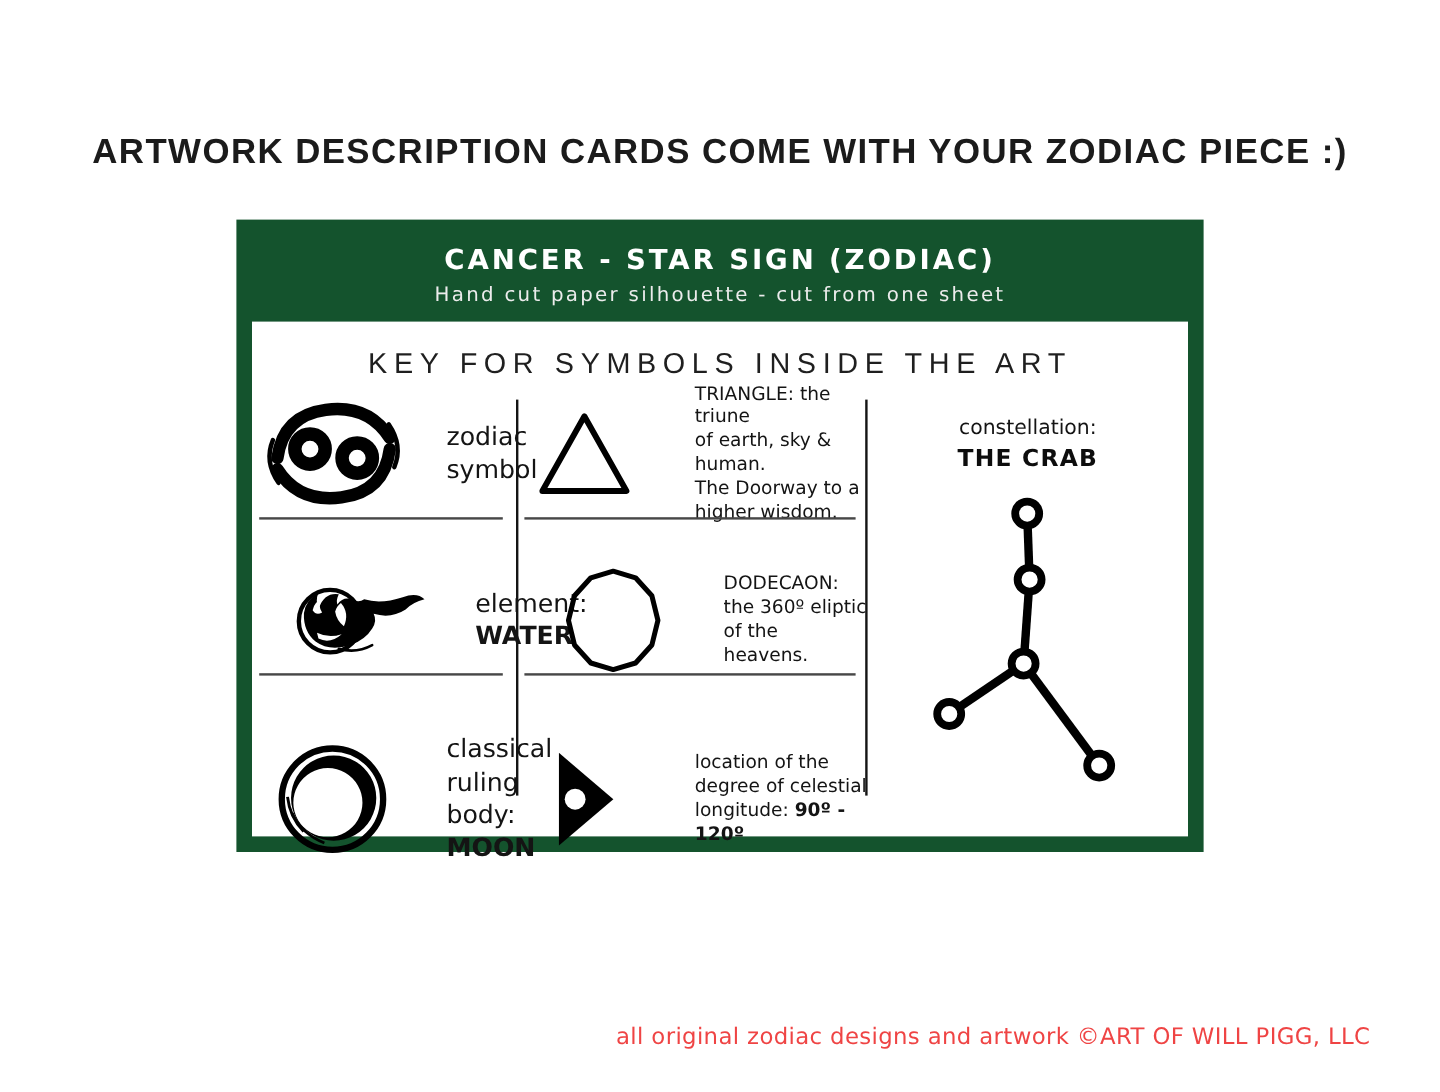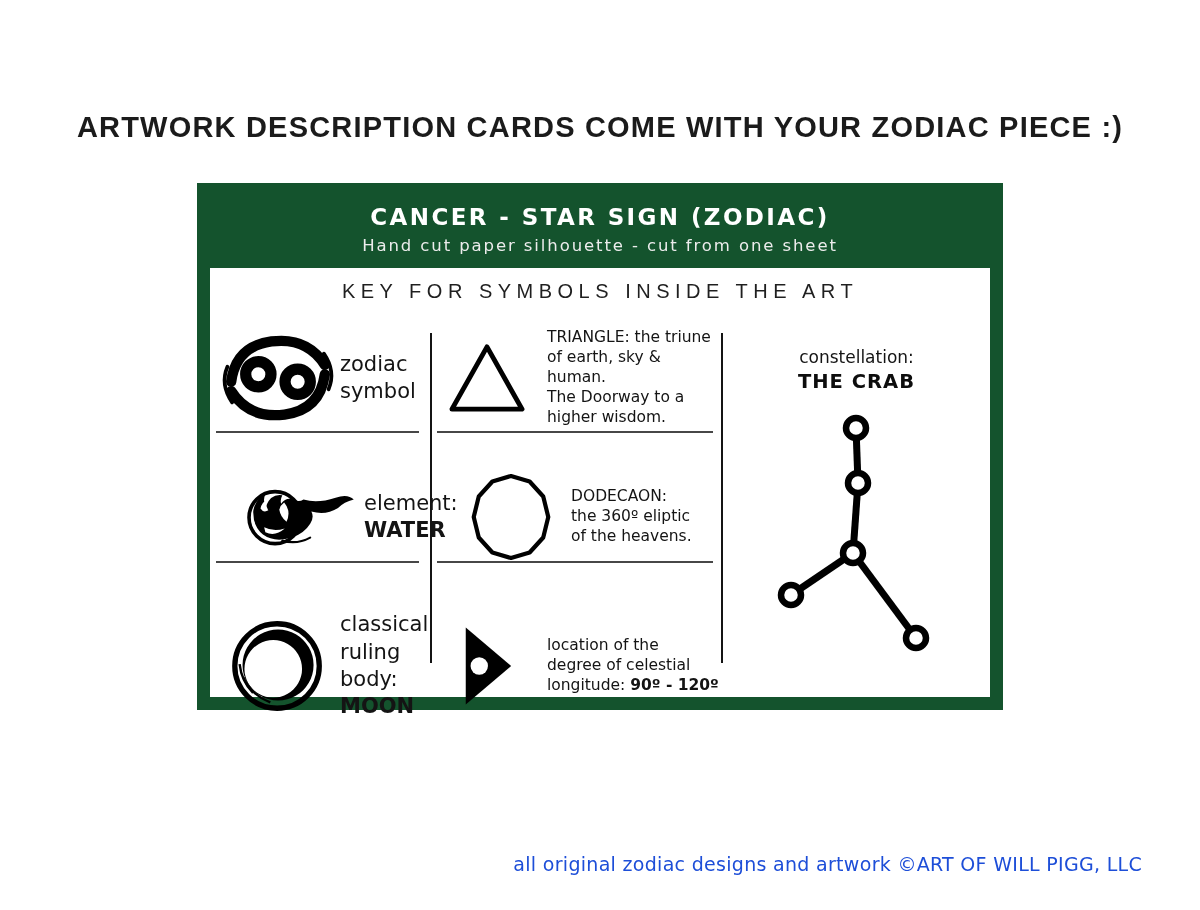--- a/index.html
+++ b/index.html
@@ -17,59 +17,59 @@
   }
 
   
   .card{position:absolute;left:197px;top:183px;width:806px;height:527px;background:#14532d;}
   .card-header{padding-top:21px;text-align:center;color:#fff;}
   .card-title{font-size:23px;font-weight:700;letter-spacing:2.4px;}
   .card-subtitle{margin-top:6px;font-size:16.5px;font-weight:400;letter-spacing:1.9px;color:#ececec;}
 
   .panel{position:absolute;left:13px;right:13px;top:85px;bottom:13px;background:#fff;}
   .key-heading{
-    position:absolute;top:12px;left:0;width:100%;text-align:center;
-    font-family:"Liberation Sans",sans-serif;font-size:20px;font-weight:400;
+    position:absolute;top:22px;left:0;width:100%;text-align:center;
+    font-family:"Liberation Sans",sans-serif;font-size:24px;font-weight:400;
     letter-spacing:5.5px;color:#1f1f1f;
   }
 
   .grid{position:absolute;left:0;right:0;top:55px;bottom:0;}
   .vdiv{position:absolute;top:10px;height:330px;width:2px;background:#141414;}
   .vdiv.v1{left:220px;} .vdiv.v2{left:511px;}
 
   .col{position:absolute;top:0;height:370px;}
   .col-symbols{left:0;width:221px;}
   .col-meanings{left:221px;width:292px;}
   .col-constellation{left:513px;right:0;text-align:center;}
 
   .hline{position:absolute;height:2px;background:#474747;}
   .col-symbols .hline{left:6px;right:12px;}
   .col-meanings .hline{left:6px;right:10px;}
   .hl1{top:108px;} .hl2{top:238px;}
 
-  .cell{position:relative;display:flex;align-items:center;}
+  .cell{position:relative;display:flex;align-items:center;gap:32px;}
   .r1{height:110px;} .r2{height:168px;padding-left:24px;} .r3{height:130px;}
 
   .icon-slot{flex:0 0 auto;display:flex;justify-content:center;align-items:center;}
   .col-symbols .icon-slot{margin-left:12px;width:112px;}
   .col-meanings .icon-slot{margin-left:14px;width:84px;}
   .icon-slot svg{overflow:visible;display:block;}
 
   .cell-text{font-size:21px;line-height:1.3;color:#141414;}
   .col-symbols .cell-text{margin-left:6px;}
   .col-meanings .cell-text{margin-left:18px;font-size:15.5px;line-height:1.28;}
   .bold{font-weight:700;}
 
   .constellation-label{margin-top:24px;font-size:17px;color:#141414;}
   .constellation-name{margin-top:3px;font-size:19.5px;font-weight:700;letter-spacing:1px;color:#0d0d0d;}
   .constellation-figure{margin-top:10px;}
 
   
   .footer-credit{
-    position:absolute;top:853px;right:58px;font-size:19px;color:#1d4ed8;letter-spacing:0.3px;
+    position:absolute;top:853px;right:58px;font-size:19px;color:#ef4444;letter-spacing:0.3px;
   }
 </style>
 </head>
 <body>
 
 <div class="page-headline">ARTWORK DESCRIPTION CARDS COME WITH YOUR ZODIAC PIECE :)</div>
 
 <div class="card">
   <div class="card-header">
     <div class="card-title">CANCER - STAR SIGN (ZODIAC)</div>

